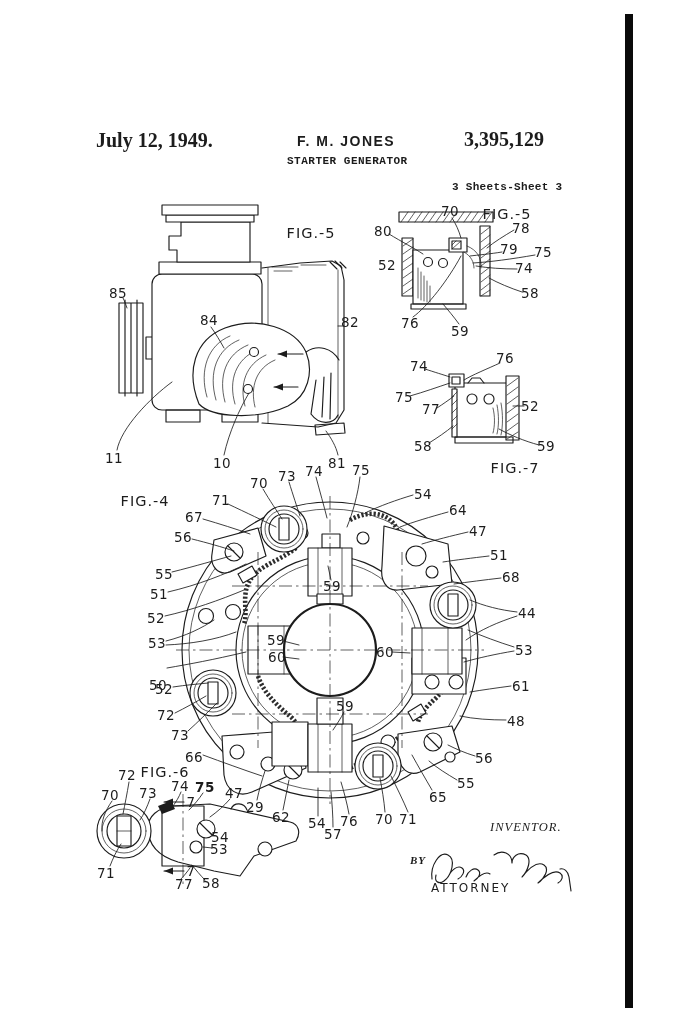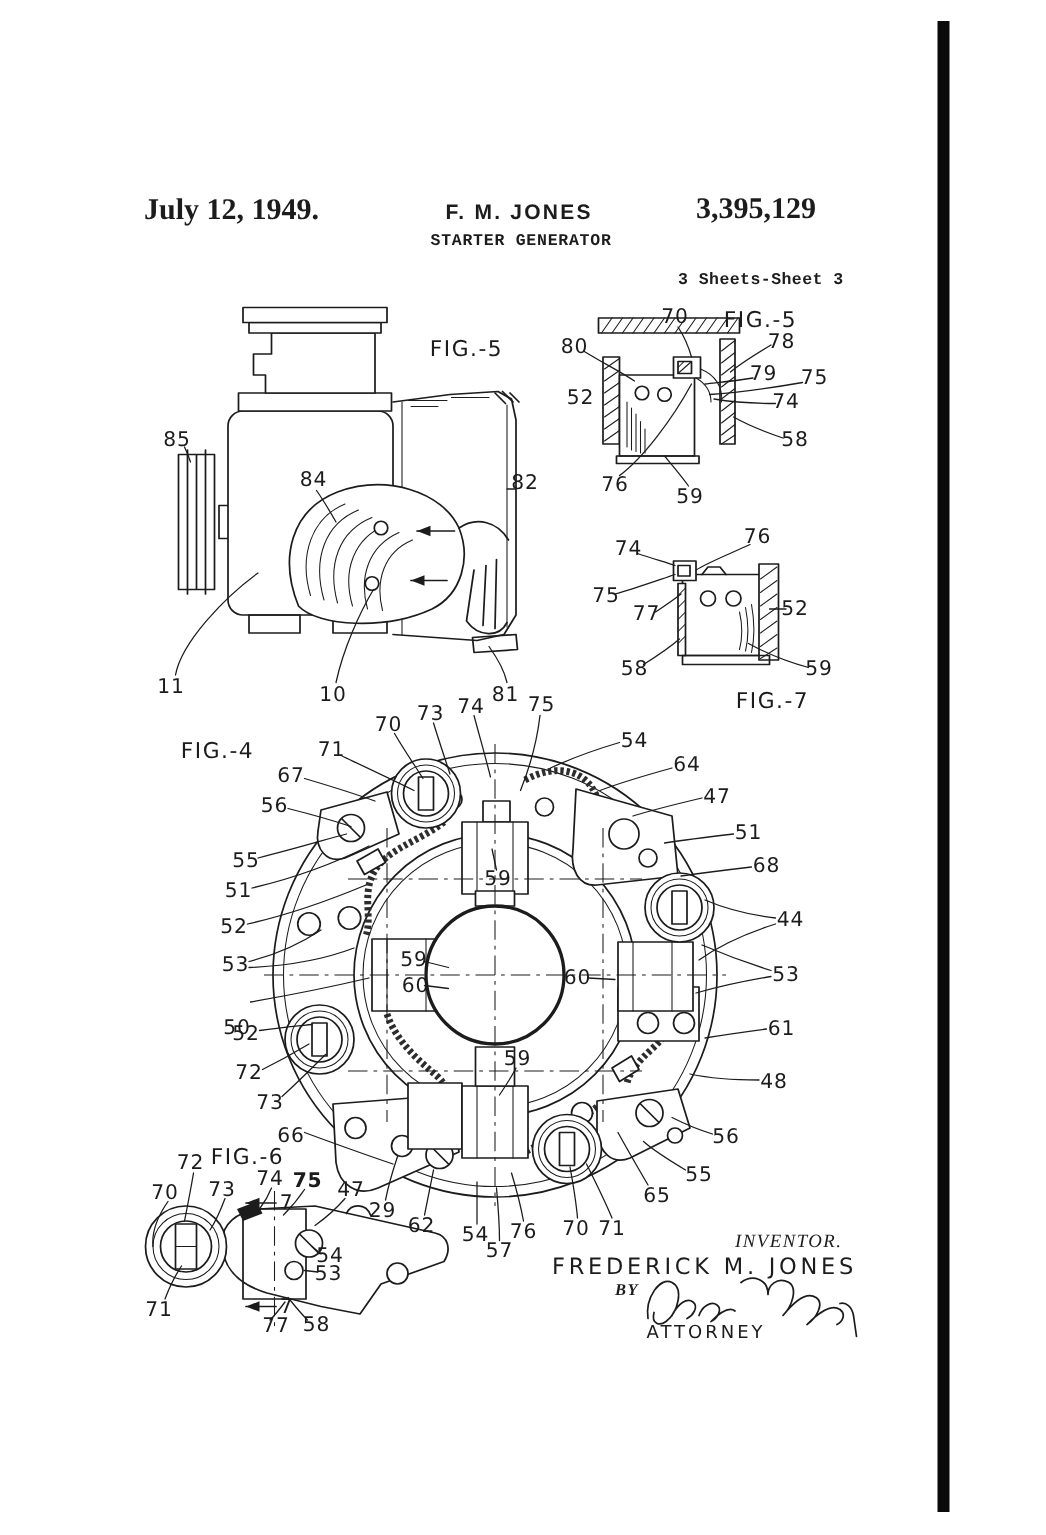--- a/index.html
+++ b/index.html
@@ -294,21 +294,20 @@
       <span class="ref" style="left: 191px; top: 802px;">7</span>
       <span class="ref" style="left: 220px; top: 837px;">54</span>
       <span class="ref" style="left: 219px; top: 849px;">53</span>
       <span class="ref" style="left: 106px; top: 873px;">71</span>
       <span class="ref" style="left: 191px; top: 871px;">7</span>
       <span class="ref" style="left: 184px; top: 884px;">77</span>
       <span class="ref" style="left: 211px; top: 883px;">58</span>
     </div>
 
   <span class="abs inv-caption">INVENTOR.</span>
-  <span class="abs inv-name">FREDERICK  M.  JONES</span>
   <span class="abs inv-by">BY</span>
   <span class="abs inv-att">ATTORNEY</span>
   <svg class="sig" width="150" height="52" viewBox="0 0 150 52">
     <path class="ln" d="M8,38 C6,24 16,10 24,14 C32,18 28,34 20,40 C16,43 10,42 12,34 M24,36 C28,28 34,24 38,27 C42,30 38,36 34,38 M42,36 C44,30 50,26 54,29 C58,32 54,38 50,40 C56,34 62,30 66,33"></path>
     <path class="ln" d="M70,14 C78,8 88,12 88,22 C88,16 94,10 102,14 C108,18 104,30 98,36 C106,26 114,20 120,24 C126,28 120,38 114,42 C122,34 130,28 136,32 C140,35 138,40 134,42 M136,28 C140,27 144,30 145,36 L147,50"></path>
   </svg>
 
 </div>
 
 </body></html>

